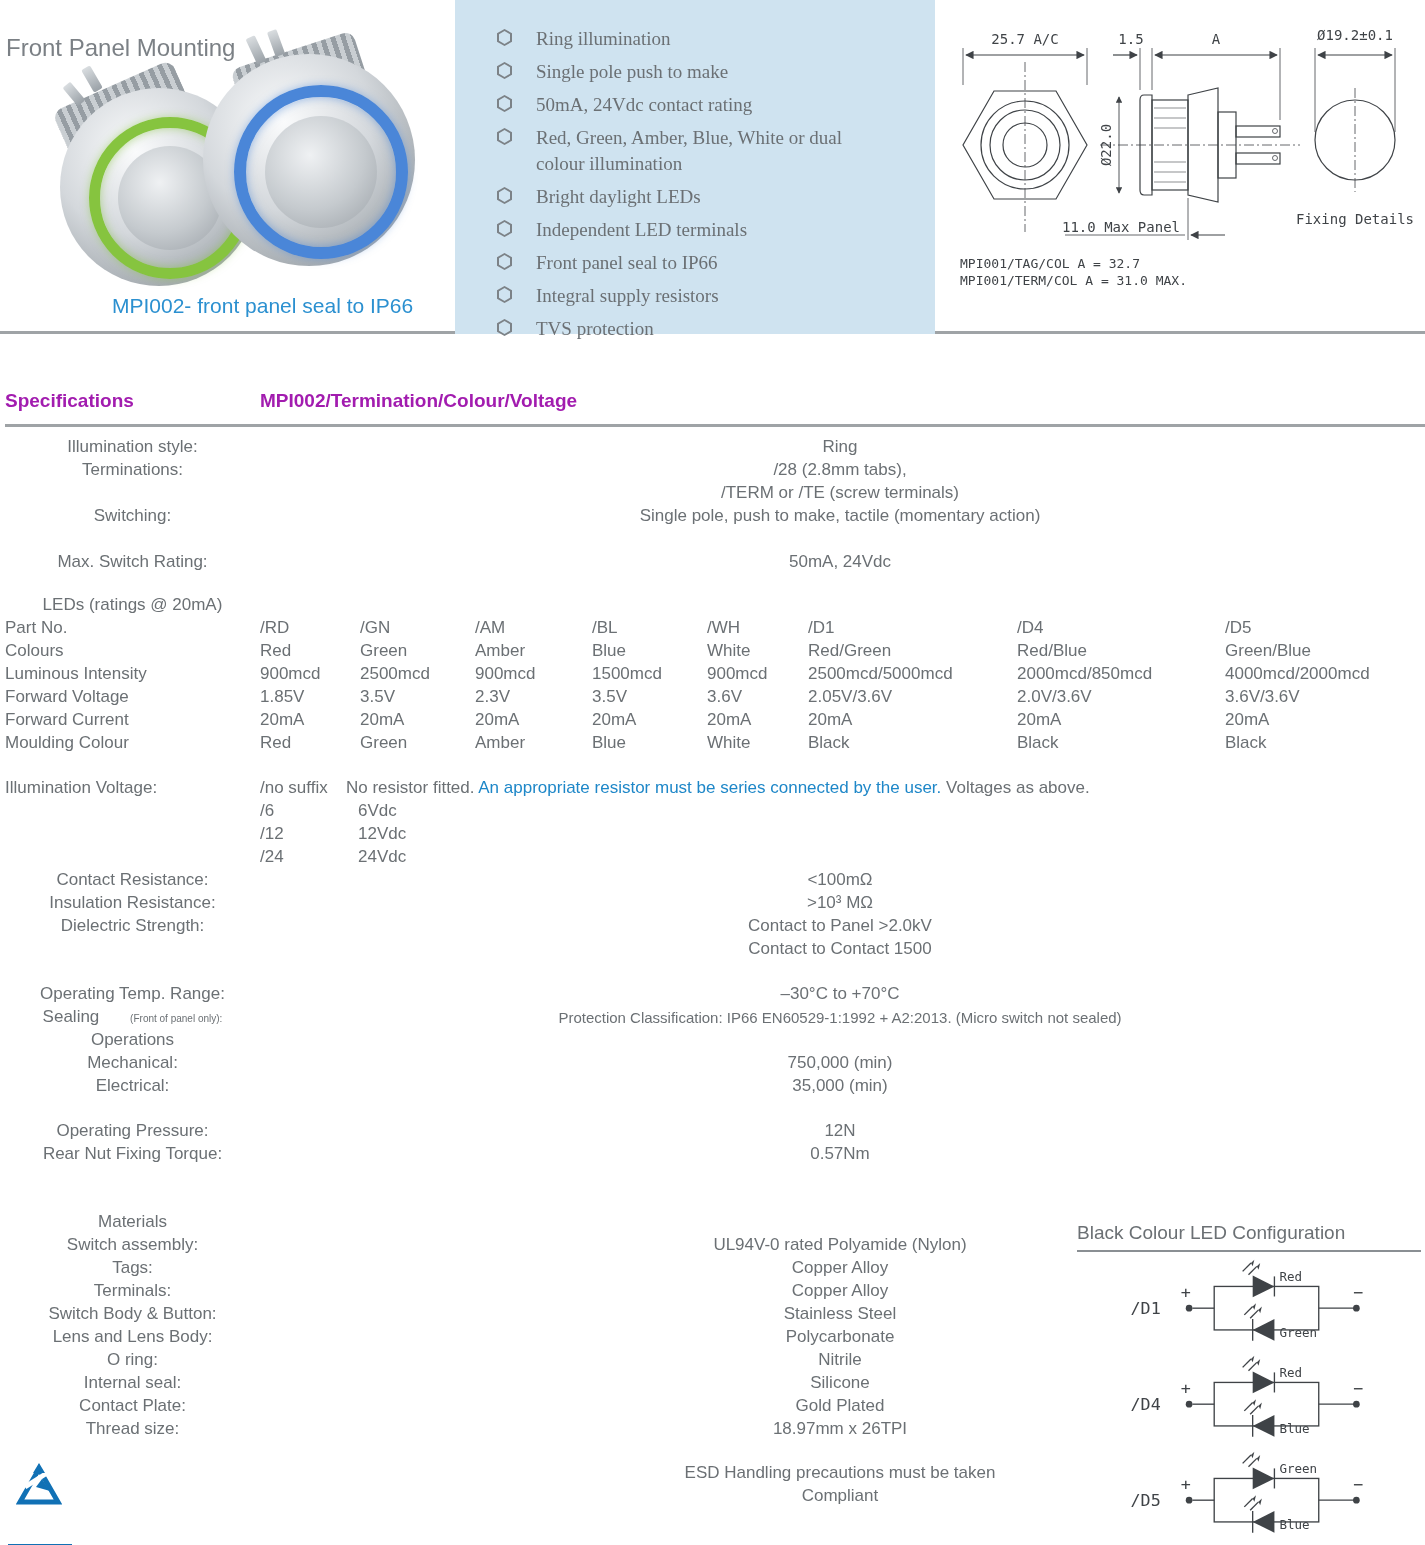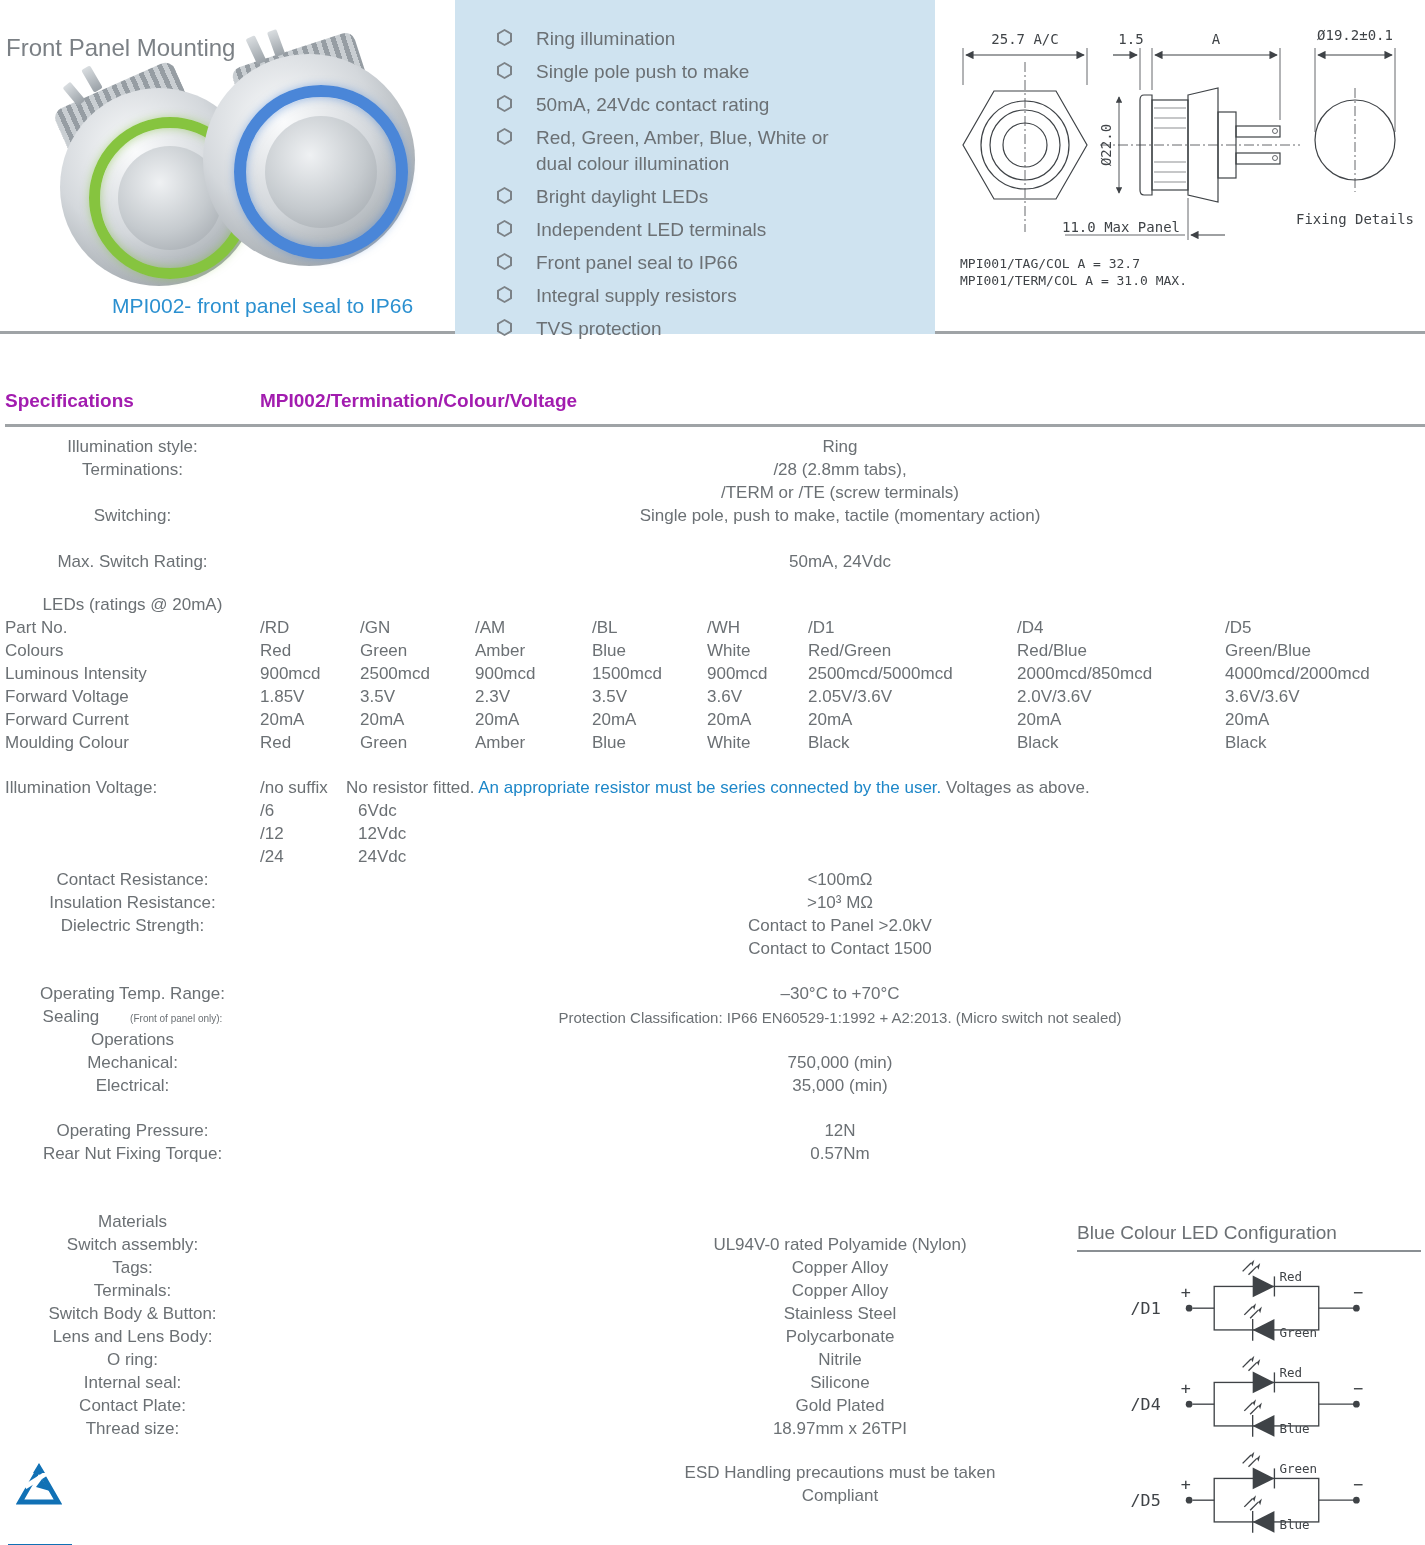--- a/index.html
+++ b/index.html
@@ -5,21 +5,21 @@
   html,body{margin:0;padding:0;background:#ffffff;}
   body{width:1425px;height:1545px;position:relative;font-family:"Liberation Sans",sans-serif;
        color:#6b7074;-webkit-font-smoothing:antialiased;overflow:hidden;}
   .abs{position:absolute;}
 
   
   .page-title{left:6px;top:8px;font-size:24px;color:#7b8085;margin-top:26px;}
   .hrule{left:0;width:1425px;height:3px;background:#9fa3a6;}
   .feature-box{left:455px;top:0;width:480px;height:334px;background:#cfe3f0;z-index:2;}
   .feature-list{margin:0;padding:26px 0 0 42px;list-style:none;}
-  .feature-item{display:flex;align-items:flex-start;margin-bottom:7px;}
+  .feature-item{display:flex;align-items:flex-start;margin-bottom:7px;font-family:Liberation Serif, serif;}
   .hex{flex:0 0 15px;width:15px;height:17px;margin-top:3px;margin-right:24px;
        clip-path:polygon(50% 0,100% 25%,100% 75%,50% 100%,0 75%,0 25%);background:#7c8287;position:relative;}
   .hex:after{content:"";position:absolute;left:2px;top:2px;width:11px;height:13px;
        clip-path:polygon(50% 0,100% 25%,100% 75%,50% 100%,0 75%,0 25%);background:#cfe3f0;}
   .feature-text{font-size:19px;line-height:26px;color:#6b7074;max-width:332px;}
   .caption{left:112px;top:294px;font-size:21px;color:#2b90d0;z-index:2;}
 
   
   .photo{left:35px;top:30px;width:420px;height:262px;}
   .metal{border-radius:50%;position:absolute;}
@@ -417,21 +417,21 @@
 
 <svg class="abs" style="left:16px;top:1463px;" width="46" height="42" viewBox="0 0 46 42">
   <polygon points="23,6 42,39 4,39" fill="none" stroke="#1171b5" stroke-width="5"></polygon>
   <line x1="9" y1="24" x2="31" y2="10" stroke="#ffffff" stroke-width="5"></line>
   <polygon points="23,0 29,10 17,10" fill="#1171b5"></polygon>
   <polygon points="26,16 34,28 20,24" fill="#1171b5"></polygon>
 </svg>
 <div class="abs rohs">RoHS</div>
 
 <div class="abs ledcfg">
-  <div class="ledcfg-head">Blue Colour LED Configuration</div>
+  <div class="ledcfg-head">Black Colour LED Configuration</div>
   <div class="ledcfg-rule"></div>
 
   
   <svg width="348" height="92" viewBox="0 0 348 110">
     <g stroke="#3f4347" stroke-width="1.6" fill="none">
       <rect x="130" y="34" width="125" height="52"></rect>
       <line x1="104" y1="60" x2="130" y2="60"></line>
         <line x1="255" y1="60" x2="298" y2="60"></line>
       <line x1="202" y1="22" x2="202" y2="46"></line>
         <line x1="176" y1="73" x2="176" y2="99"></line>

